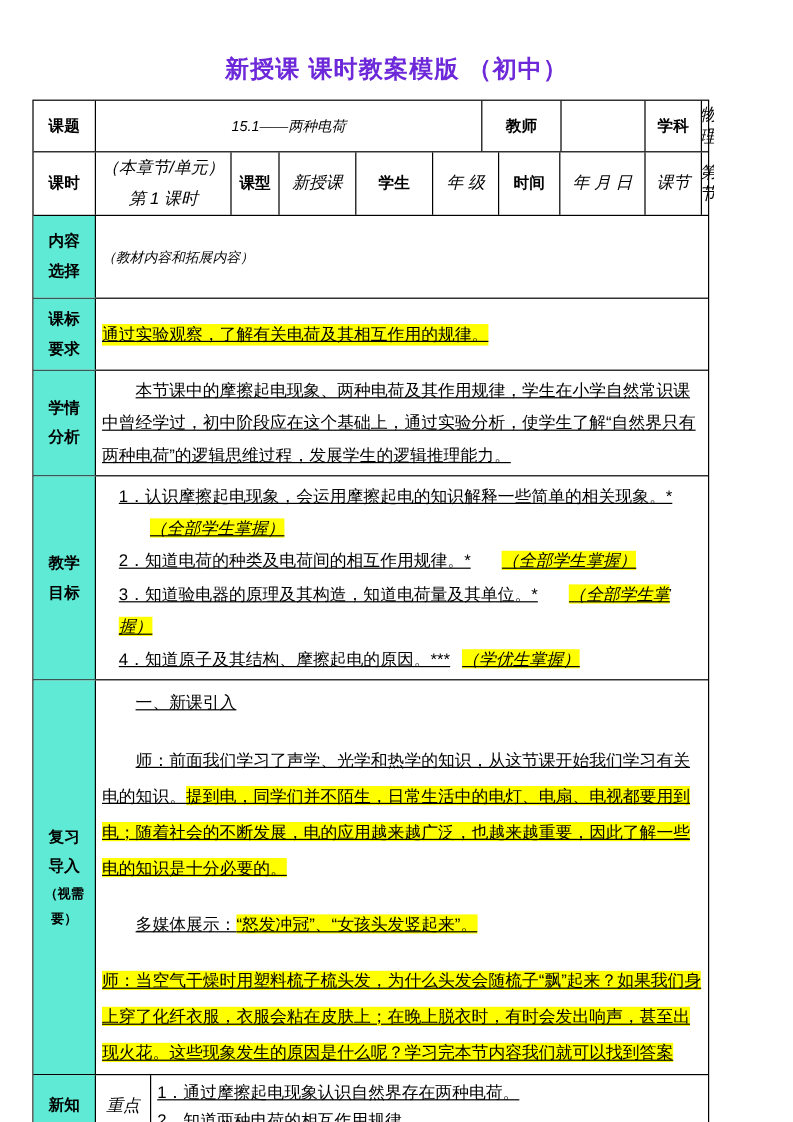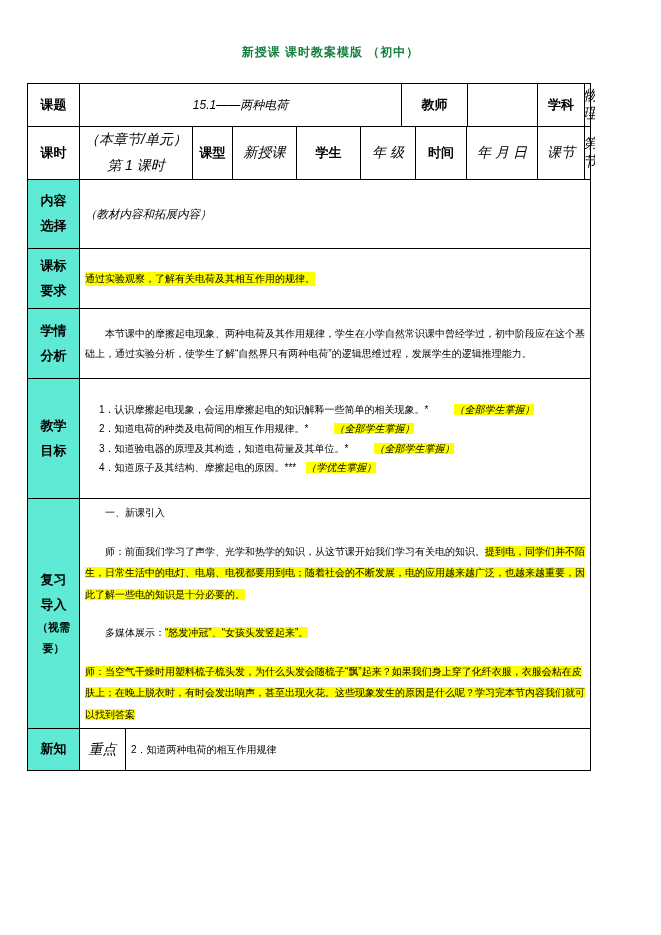--- a/index.html
+++ b/index.html
@@ -12,23 +12,23 @@
   .page {
     position: relative;
     width: 661px;
     height: 935px;
     background: #ffffff;
     overflow: hidden;
   }
   .doc-title {
     margin-top: 44px;
     text-align: center;
-    font-size: 12px;
+    font-size: 20px;
     font-weight: bold;
-    color: #15803d;
+    color: #6d28d9;
     letter-spacing: 1px;
   }
   .tbl {
     position: absolute;
     left: 27px;
     top: 83px;
     width: 564px;
     border: 1.5px solid #000;
     box-sizing: border-box;
     font-size: 12px;
@@ -56,21 +56,21 @@
     align-items: center;
     line-height: 1.9;
   }
   .gray { background: #5eead4; }
   .ital {
     font-style: italic;
     font-size: 14px;
     text-align: center;
     align-items: center;
   }
-  .body-text { font-size: 10px; }
+  .body-text { font-size: 14px; text-decoration: underline; }
   .hl { background: #FFFF00; }
   .note {
     font-style: italic;
     margin-left: 26px;
     background: #FFFF00;
   }
   
   .r1 { min-height: 30px; }
   .r2 { min-height: 53px; }
   .r3 { min-height: 69px; }
@@ -208,18 +208,19 @@
         <p class="para">
           <span class="hl">师：当空气干燥时用塑料梳子梳头发，为什么头发会随梳子“飘”起来？如果我们身上穿了化纤衣服，衣服会粘在皮肤上；在晚上脱衣时，有时会发出响声，甚至出现火花。这些现象发生的原因是什么呢？学习完本节内容我们就可以找到答案</span>
         </p>
       </div>
     </div>
 
     <div class="row r8">
       <div class="cell hdr gray w-label">新知</div>
       <div class="cell ital w-r8-focus">重点</div>
       <div class="cell w-content body-text lh-tight">
+        <div>1．通过摩擦起电现象认识自然界存在两种电荷。</div>
         <div>2．知道两种电荷的相互作用规律</div>
       </div>
     </div>
 
   </div>
 </div>
 
 </body></html>

